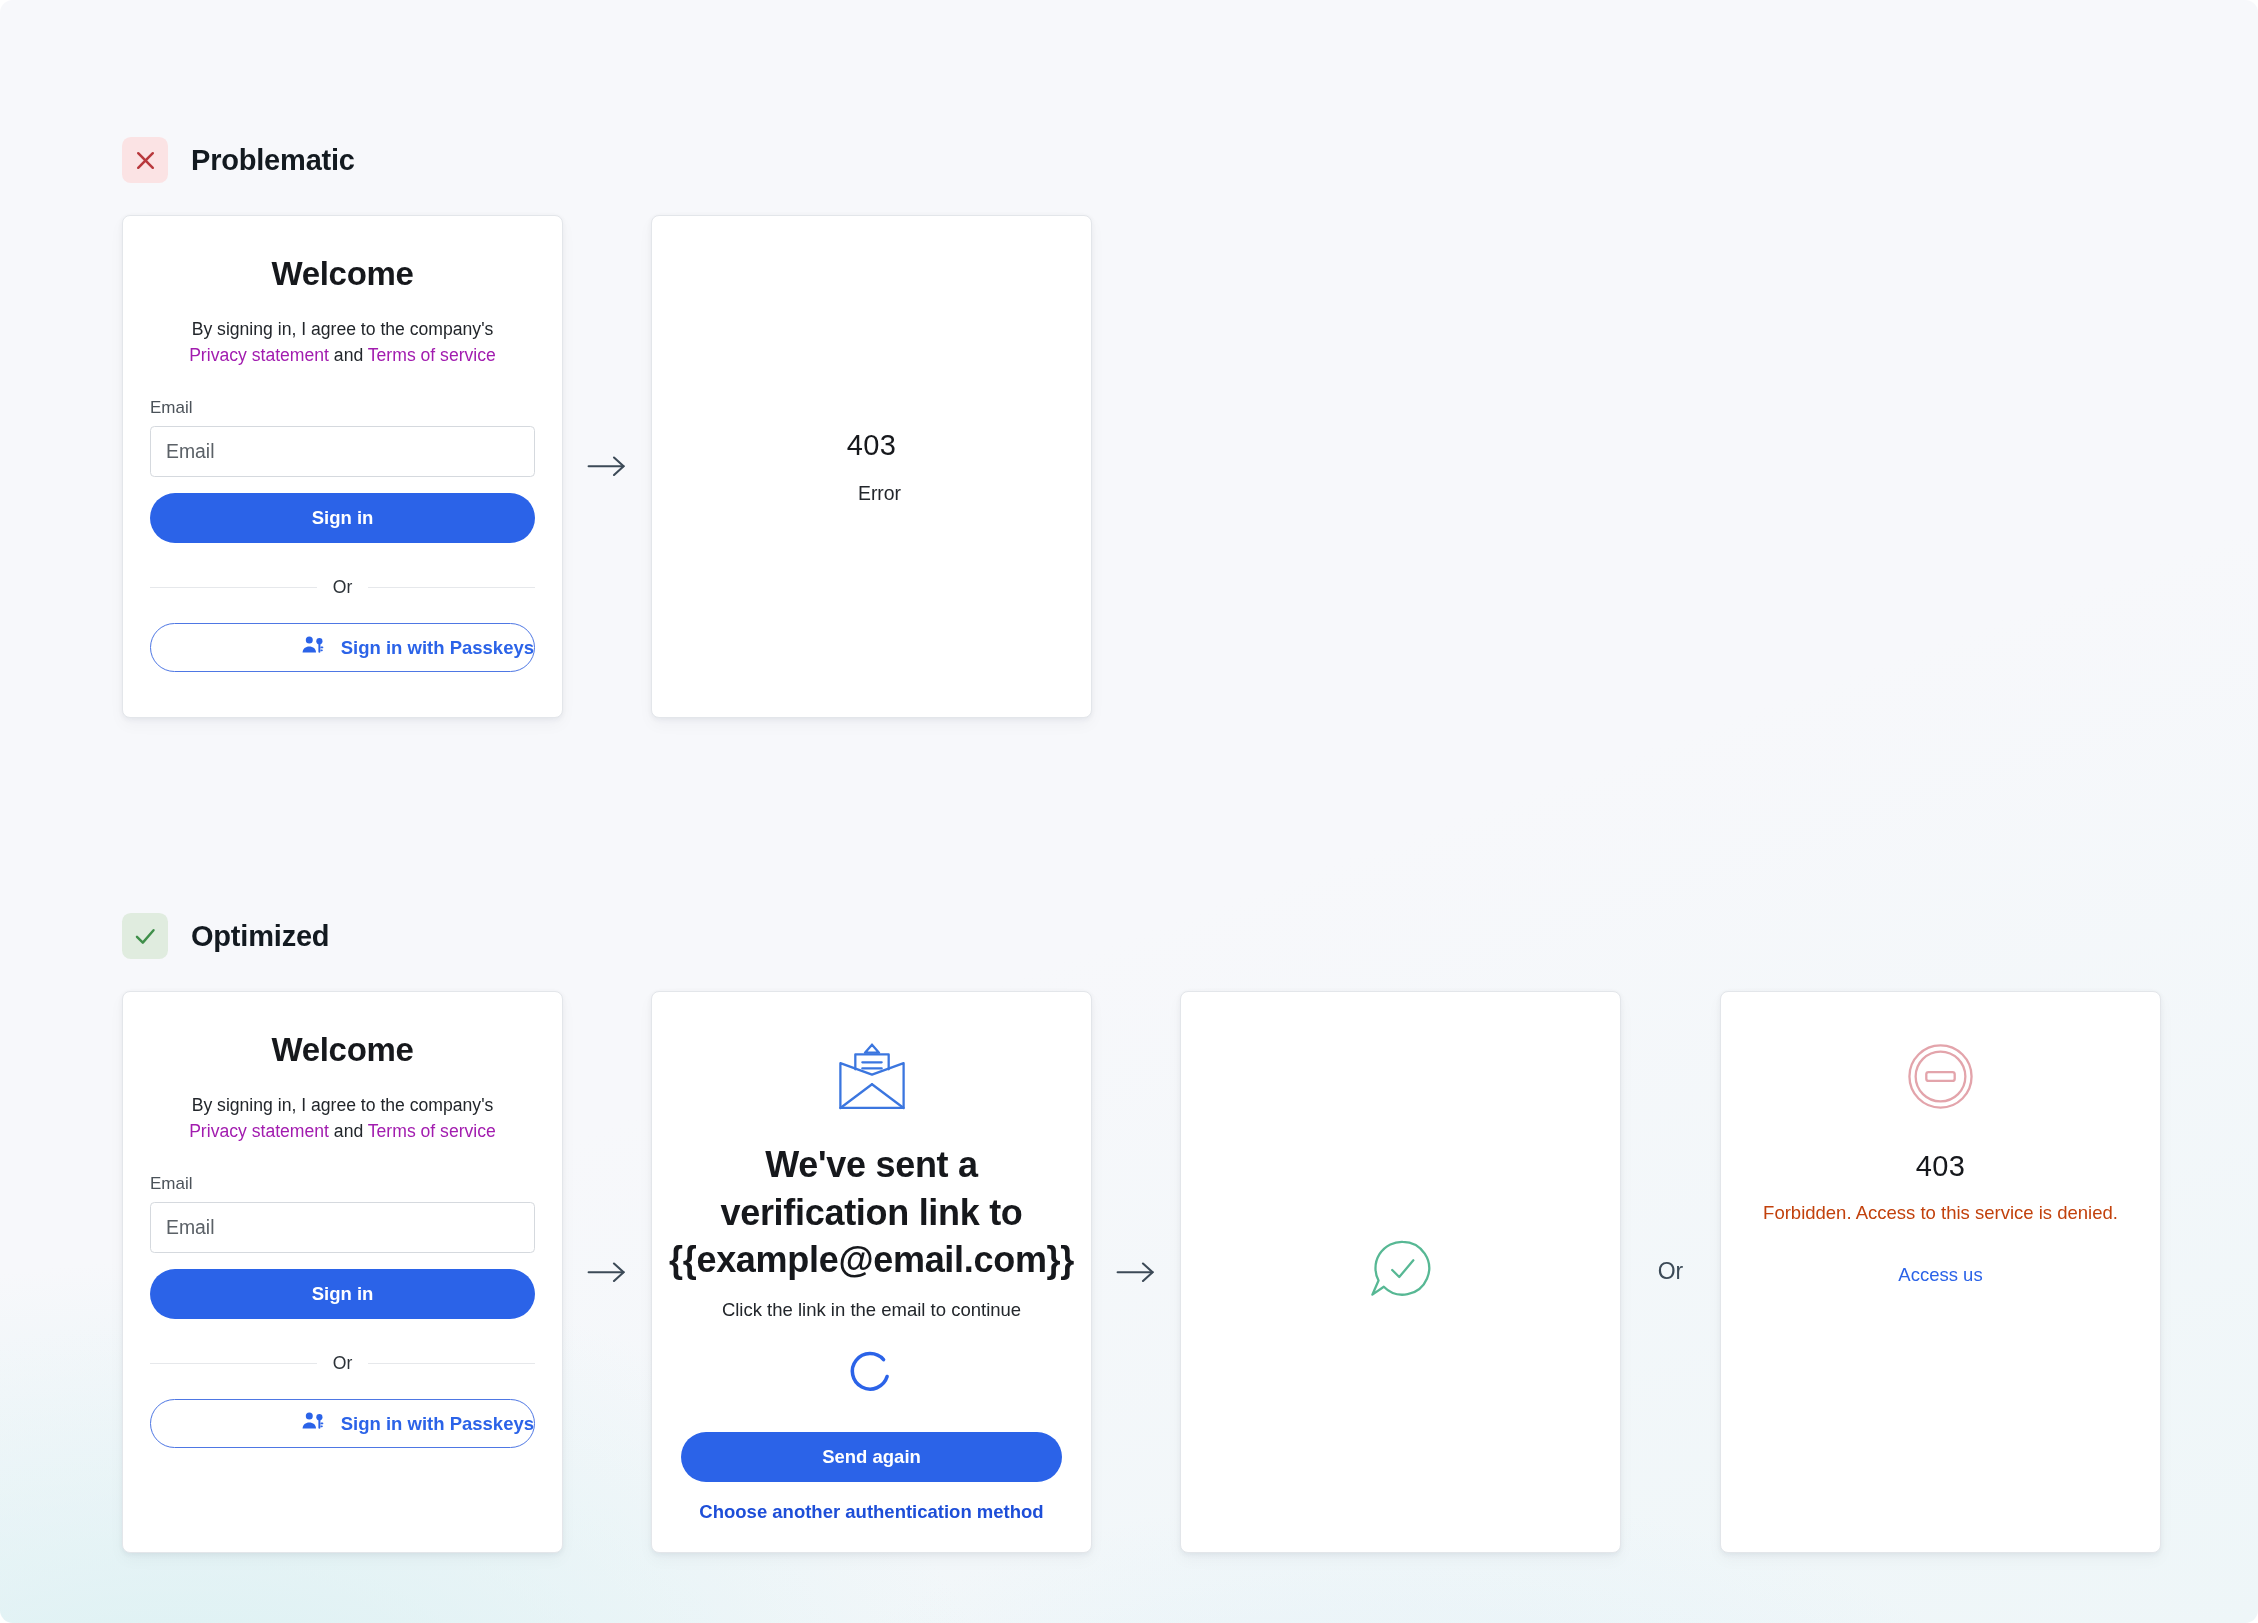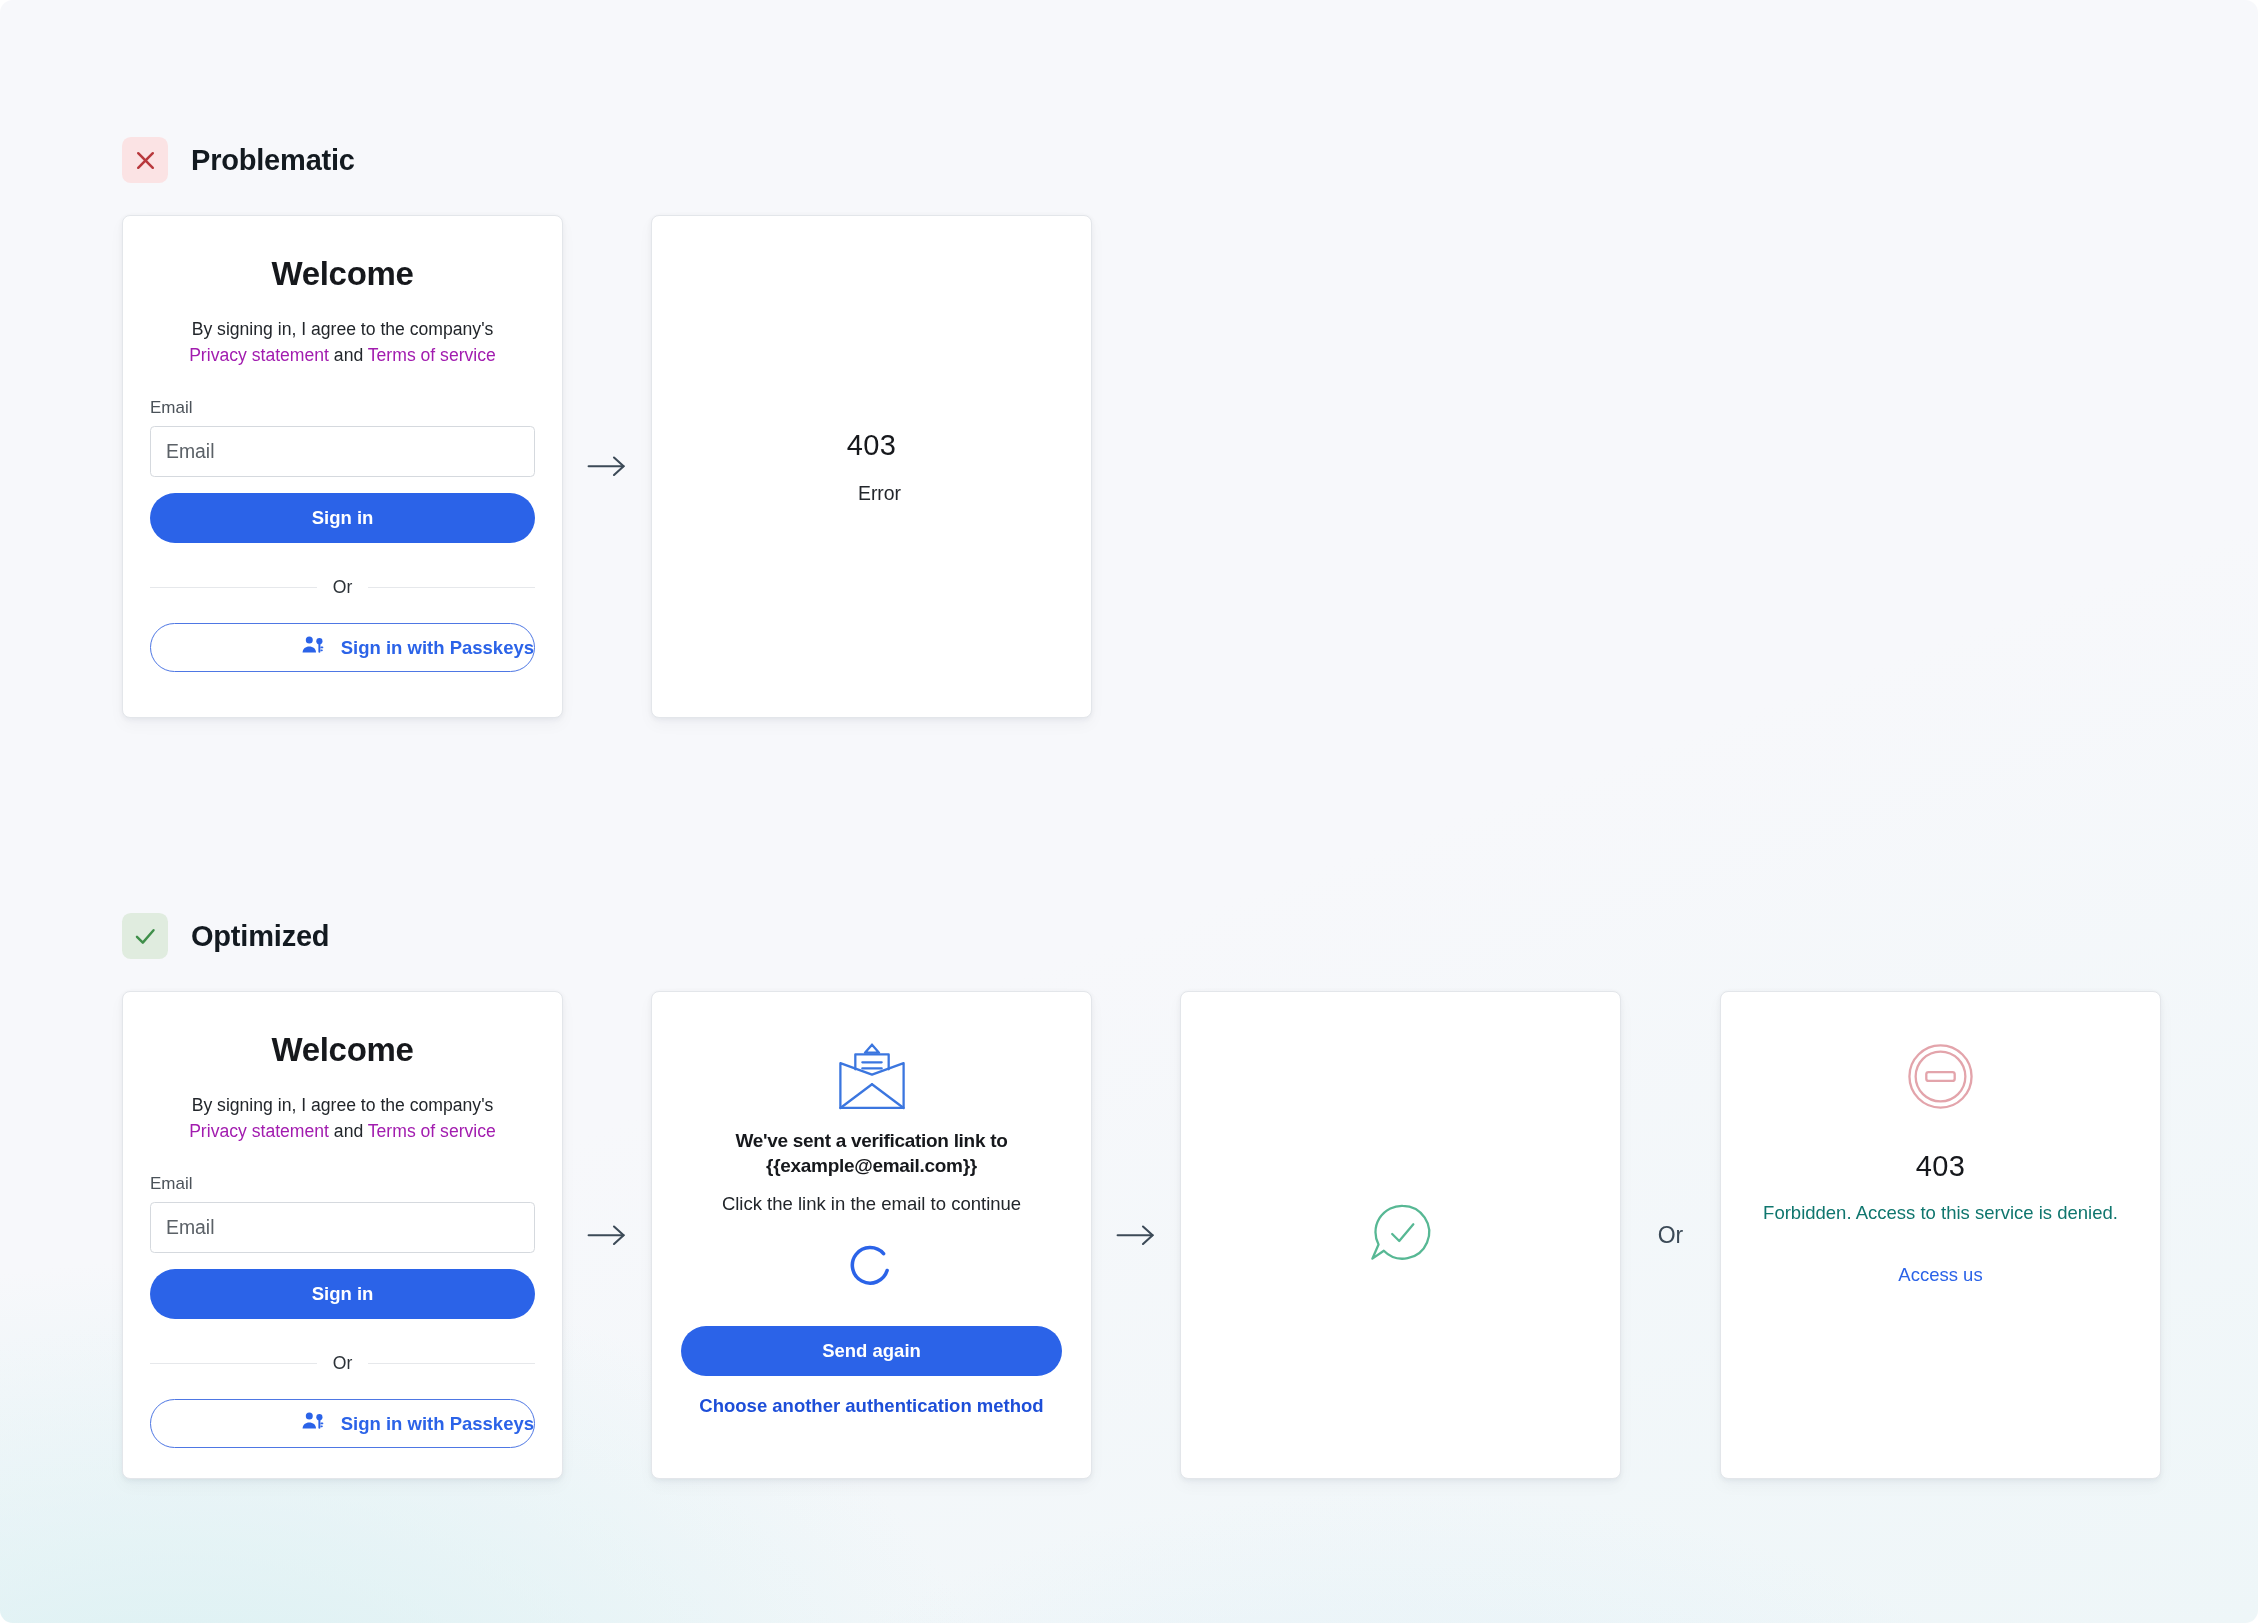--- a/index.html
+++ b/index.html
@@ -191,27 +191,27 @@
 
   
   .verify-card {
     width: 441px;
     padding: 51px 29px 29px;
     display: flex;
     flex-direction: column;
     align-items: center;
   }
   .verify-title {
-    font-size: 19px;
+    font-size: 36px;
     font-weight: bold;
     color: #16181c;
     text-align: center;
     line-height: 1.32;
     letter-spacing: -0.3px;
-    margin-top: 10px;
+    margin-top: 23px;
   }
   .verify-sub {
     font-size: 18.5px;
     color: #22262b;
     text-align: center;
     margin-top: 15px;
   }
   .spinner { margin-top: 28px; }
   .verify-card .btn-primary { margin-top: 32px; }
   .alt-link {
@@ -249,21 +249,21 @@
     align-items: center;
   }
   .forbidden-code {
     font-size: 29px;
     color: #16181c;
     letter-spacing: 0.4px;
     margin-top: 35px;
   }
   .forbidden-msg {
     font-size: 18.5px;
-    color: #0f766e;
+    color: #c2410c;
     text-align: center;
     margin-top: 19.4px;
   }
   .forbidden-link {
     margin-top: 40px;
     font-size: 18.5px;
     color: #2b63e8;
     text-decoration: none;
     cursor: pointer;
   }

